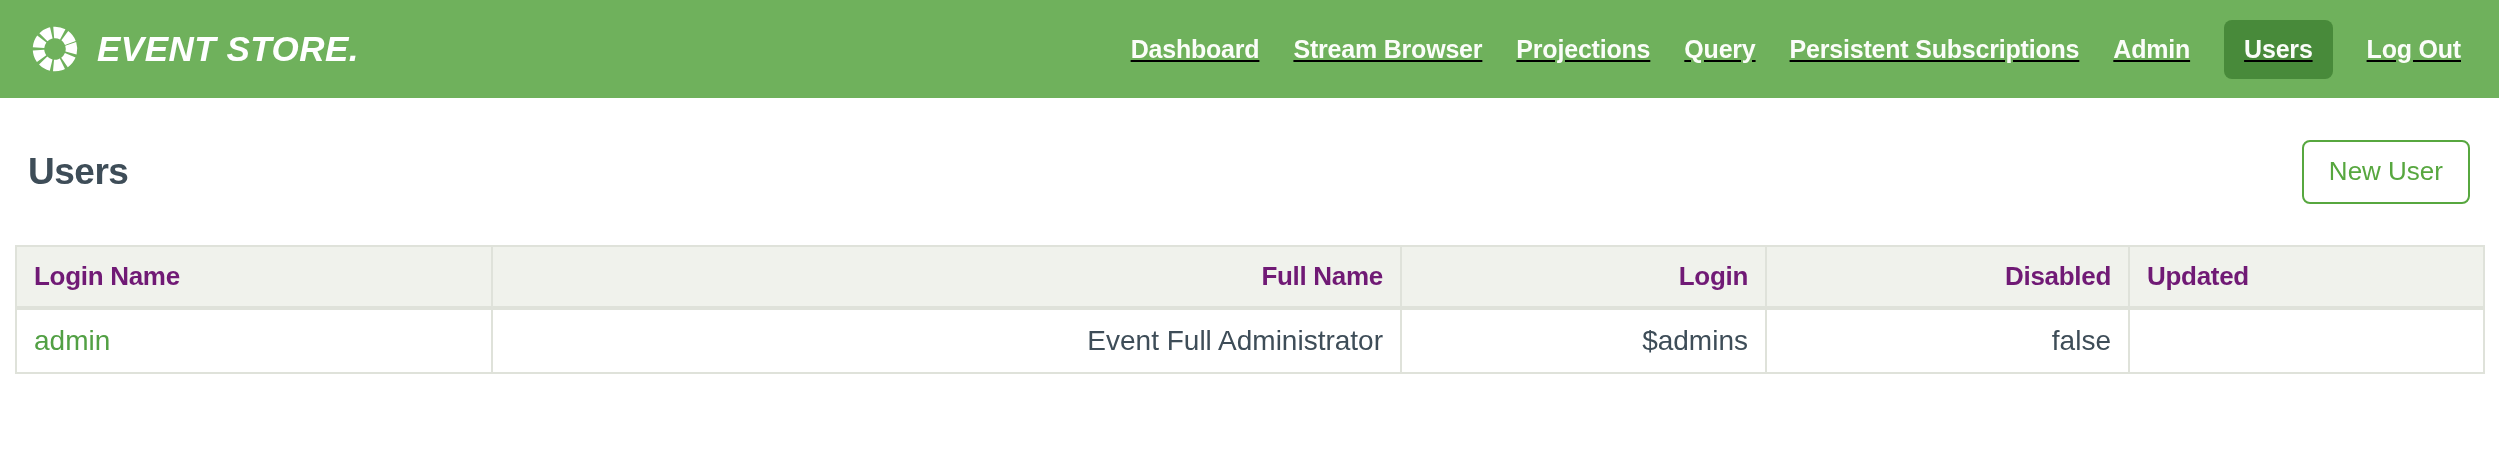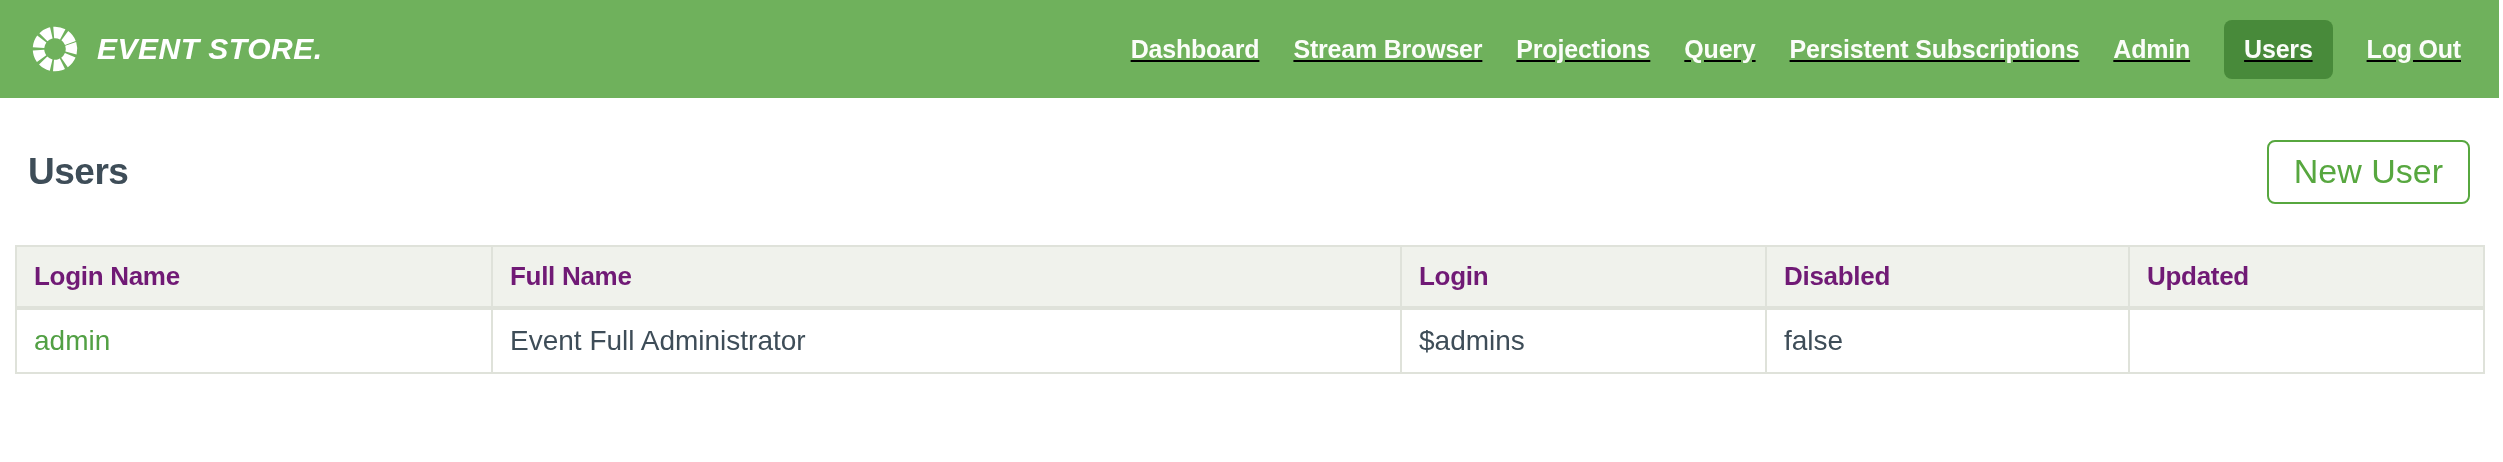--- a/index.html
+++ b/index.html
@@ -20,21 +20,21 @@
     display: flex;
     align-items: center;
     justify-content: space-between;
     padding: 0 38px 0 28px;
   }
   .brand { display: flex; align-items: center; gap: 15px; }
   .brand-text {
     color: #ffffff;
     font-weight: bold;
     font-style: italic;
-    font-size: 30px;
+    font-size: 35px;
     letter-spacing: 0.5px;
     white-space: nowrap;
   }
   .nav { display: flex; align-items: center; gap: 34px; text-decoration: underline; }
   .nav .nav-item {
     color: #fbfdf9;
     font-weight: bold;
     font-size: 25px;
     letter-spacing: -0.2px;
     text-decoration: none;
@@ -65,21 +65,21 @@
   }
   .new-user-btn {
     box-sizing: border-box;
     height: 64px;
     padding: 7px 25px;
     background: #ffffff;
     border: 2px solid #57a73f;
     border-radius: 8px;
     color: #57a73f;
     font-family: "Liberation Sans", sans-serif;
-    font-size: 34px;
+    font-size: 26px;
     cursor: pointer;
   }
 
   
   .table-wrap { margin: 0 20px 0 15px; }
   table.users {
     width: 100%;
     border-collapse: collapse;
     table-layout: fixed;
   }
@@ -95,21 +95,21 @@
     letter-spacing: -0.3px;
     color: #701a75;
     padding: 0 17px;
   }
   table.users td {
     font-size: 28px;
     color: #3e4d58;
     padding: 0 17px;
   }
   .al { text-align: left; }
-  .ar { text-align: left; }
+  .ar { text-align: right; }
   a.user-link { color: #52a044; text-decoration: none; cursor: pointer; }
 </style>
 </head>
 <body>
 
 <header class="topbar">
   <div class="brand">
     <span style="display:inline-flex;">
       <svg width="54" height="54" viewBox="0 0 54 54" aria-hidden="true">
         <circle cx="27" cy="27" r="16.5" fill="none" stroke="#ffffff" stroke-width="11.5" stroke-dasharray="9.2 2.4" transform="rotate(-18 27 27)"></circle>

